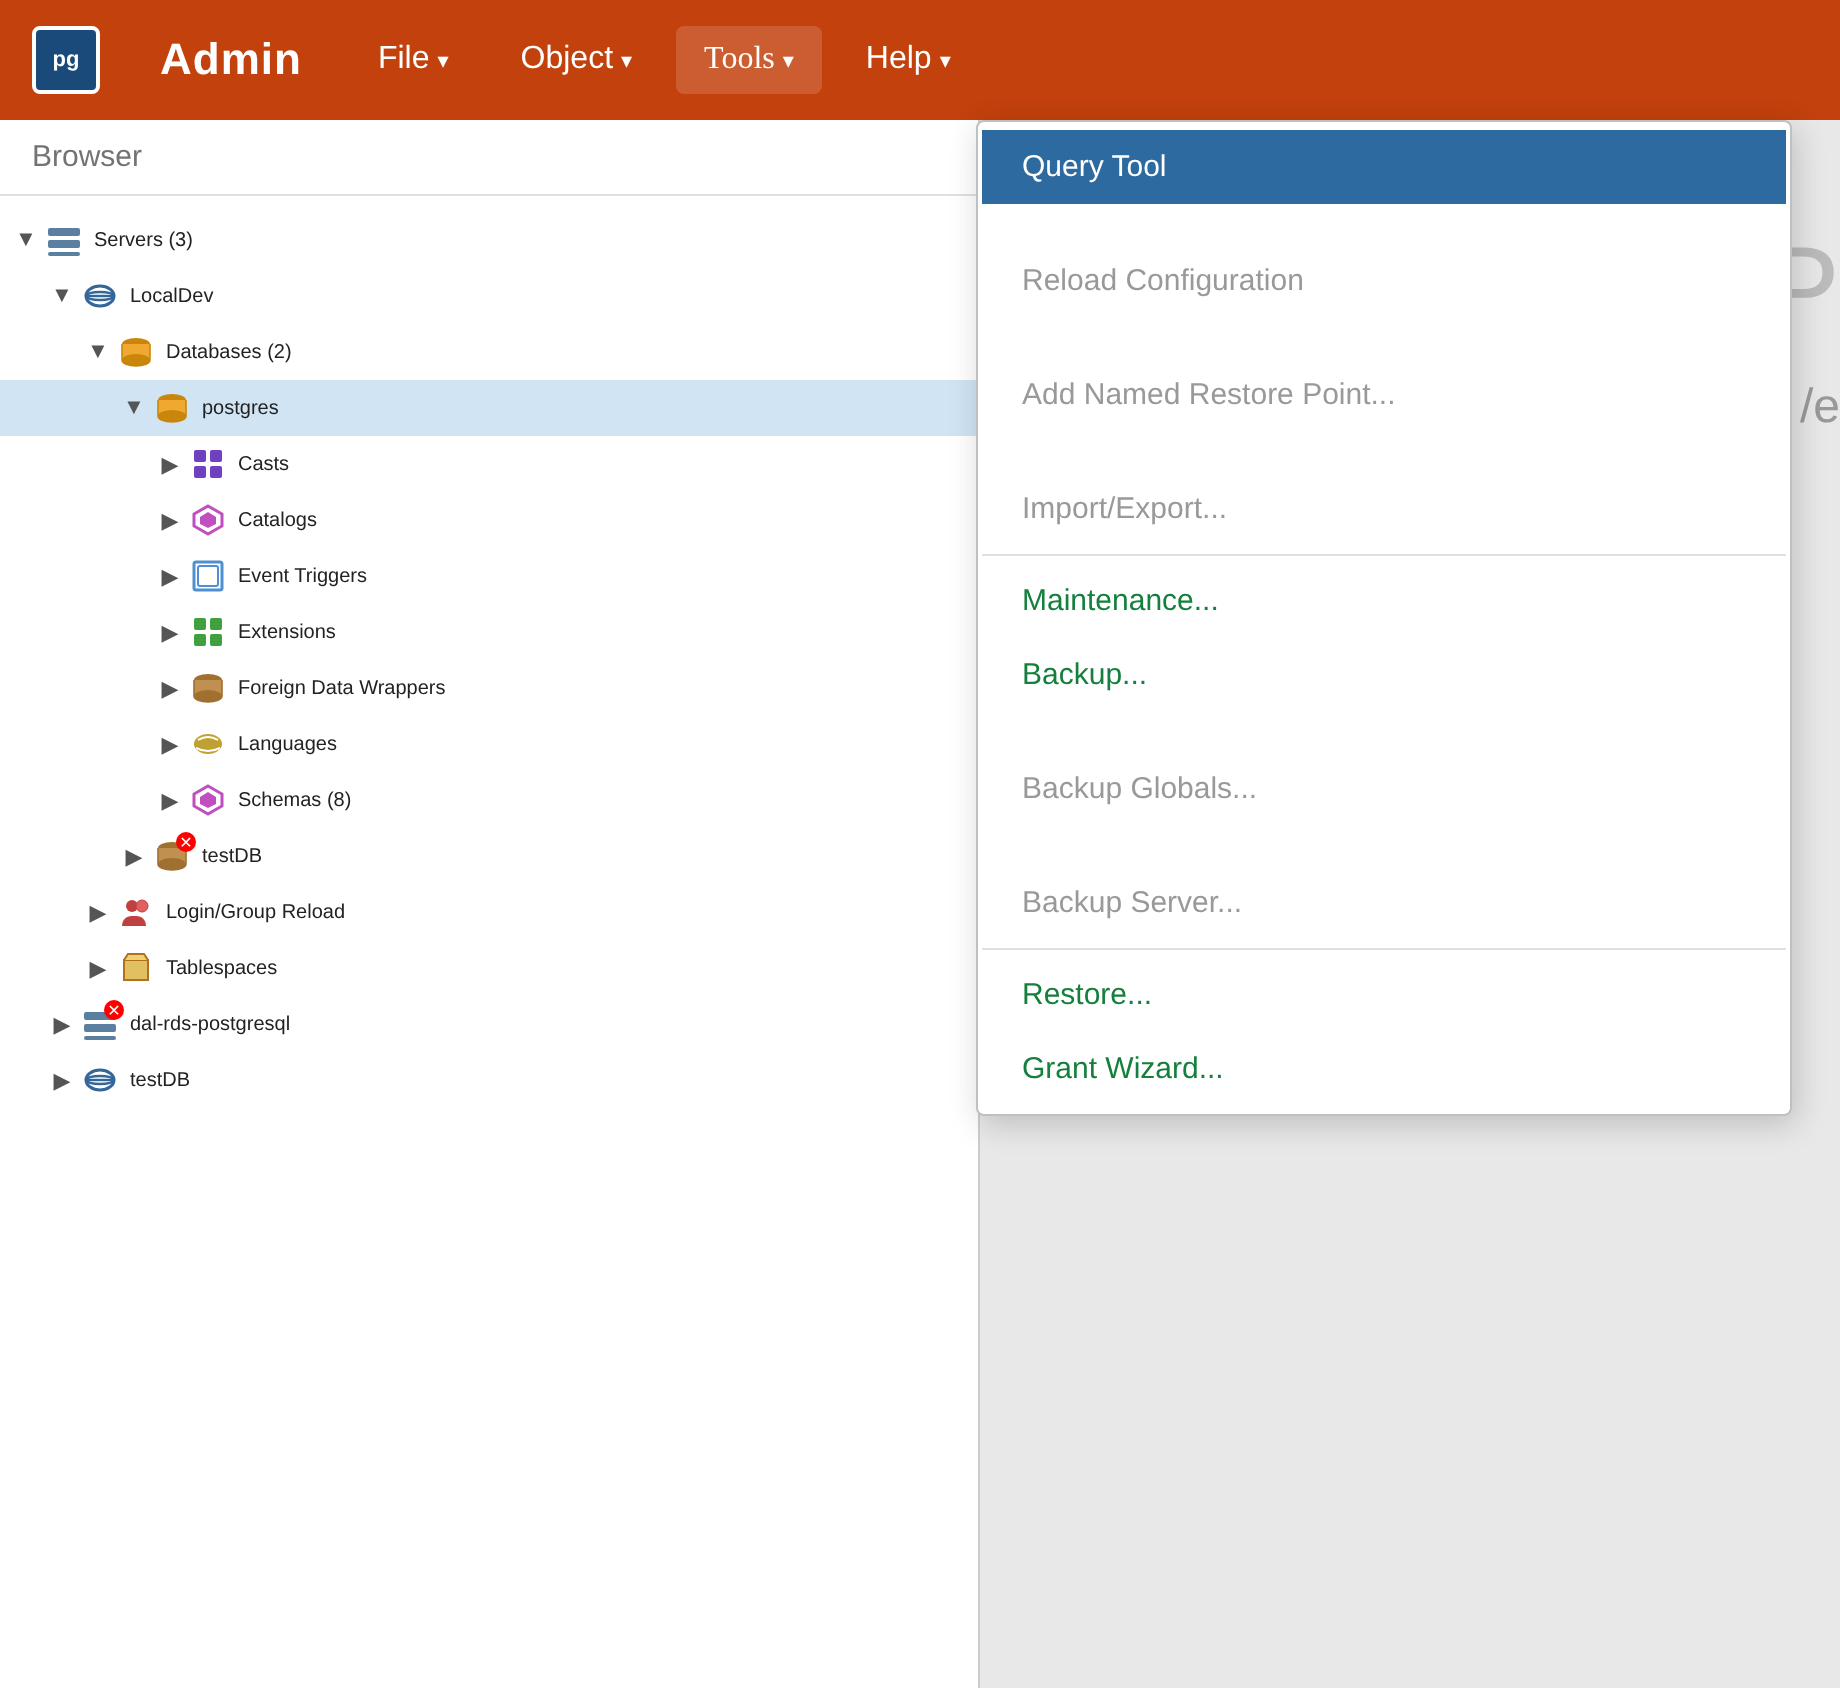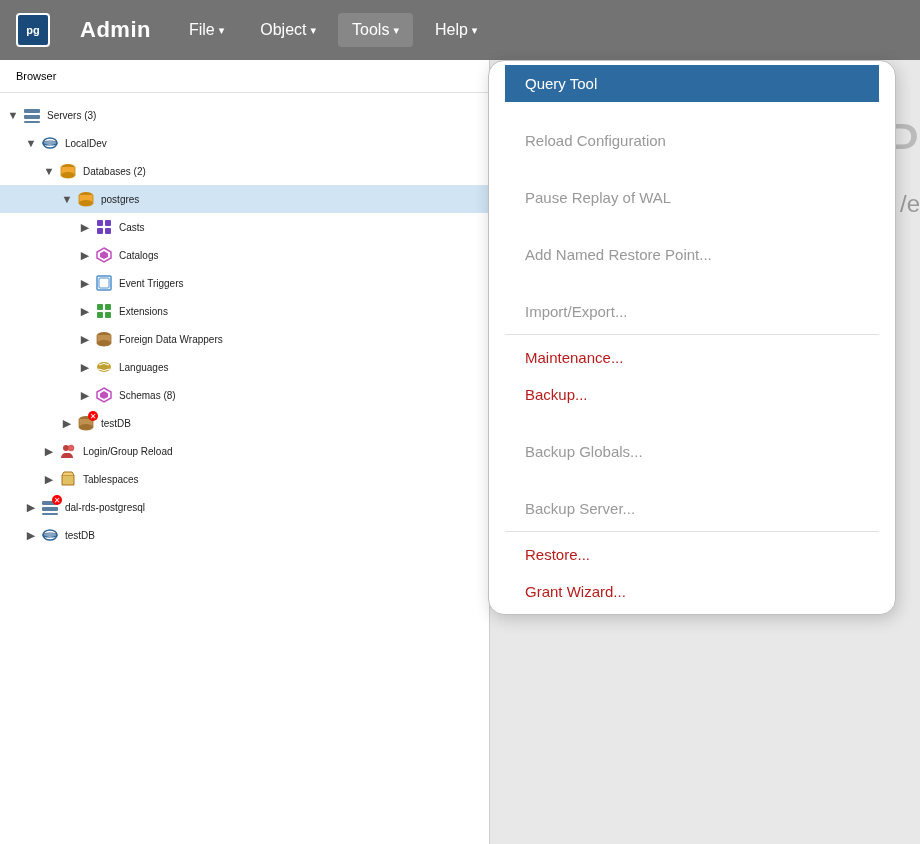--- a/index.html
+++ b/index.html
@@ -1,20 +1,20 @@
 <!DOCTYPE html>
 <html><head>
   <meta charset="utf-8">
   <style>
     * { box-sizing: border-box; margin: 0; padding: 0; }
     body { font-family: -apple-system, BlinkMacSystemFont, 'Segoe UI', sans-serif; font-size: 14px; background: #f0f0f0; width: 920px; height: 844px; overflow: hidden; }
 
     
     .navbar {
-      background: #737373;
+      background: #c2410c;
       height: 60px;
       display: flex;
       align-items: center;
       padding: 0 16px;
       gap: 8px;
     }
     .navbar-brand {
       display: flex;
       align-items: center;
       gap: 6px;
@@ -61,23 +61,23 @@
 
     
     .browser-panel {
       width: 490px;
       background: #fff;
       border-right: 1px solid #ccc;
       overflow: hidden;
     }
     .browser-header {
       padding: 10px 16px;
-      font-size: 11px;
+      font-size: 15px;
       font-weight: 500;
-      color: #000000;
+      color: #737373;
       border-bottom: 1px solid #e0e0e0;
       background: #fff;
     }
 
     
     .tree { padding: 8px 0; }
     .tree-item {
       display: flex;
       align-items: center;
       padding: 4px 8px;
@@ -122,31 +122,31 @@
       position: relative;
     }
 
     
     .dropdown-overlay {
       position: absolute;
       top: 0;
       left: 488px;
       background: #fff;
       border: 1px solid #c0c0c0;
-      border-radius: 16px;
+      border-radius: 4px;
       box-shadow: 2px 4px 16px rgba(0,0,0,0.18);
       width: 408px;
       z-index: 100;
-      padding: 4px 16px;
+      padding: 4px 2px;
     }
     .menu-item {
       padding: 10px 20px;
       cursor: pointer;
       font-size: 15px;
-      color: #b91c1c;
+      color: #15803d;
       display: flex;
       align-items: center;
     }
     .menu-item.active {
       background: #2d6a9f;
       color: #fff;
     }
     .menu-item.disabled {
       color: #999;
       cursor: default;
@@ -169,21 +169,21 @@
     <span class="brand-text">Admin</span>
   </div>
   <div class="nav-menu-item">
     <span>File</span>
     <span class="arrow">▾</span>
   </div>
   <div class="nav-menu-item">
     <span>Object</span>
     <span class="arrow">▾</span>
   </div>
-  <div class="nav-menu-item" style="background: rgba(255,255,255,0.15);">
+  <div class="nav-menu-item" style="background: rgba(255,255,255,0.15); font-family: Liberation Serif, serif;">
     <span>Tools</span>
     <span class="arrow">▾</span>
   </div>
   <div class="nav-menu-item">
     <span>Help</span>
     <span class="arrow">▾</span>
   </div>
 </div>
 
 <div class="main-area">
@@ -399,23 +399,20 @@
   <div class="dropdown-overlay">
 
     <div class="menu-item active">
       <span>Query Tool</span>
     </div>
 
     <div class="menu-item disabled">
       <span>Reload Configuration</span>
     </div>
 
-    <div class="menu-item disabled">
-      <span>Pause Replay of WAL</span>
-    </div>
 
 
     <div class="menu-item disabled">
       <span>Add Named Restore Point...</span>
     </div>
 
     <div class="menu-item disabled">
       <span>Import/Export...</span>
     </div>
 

